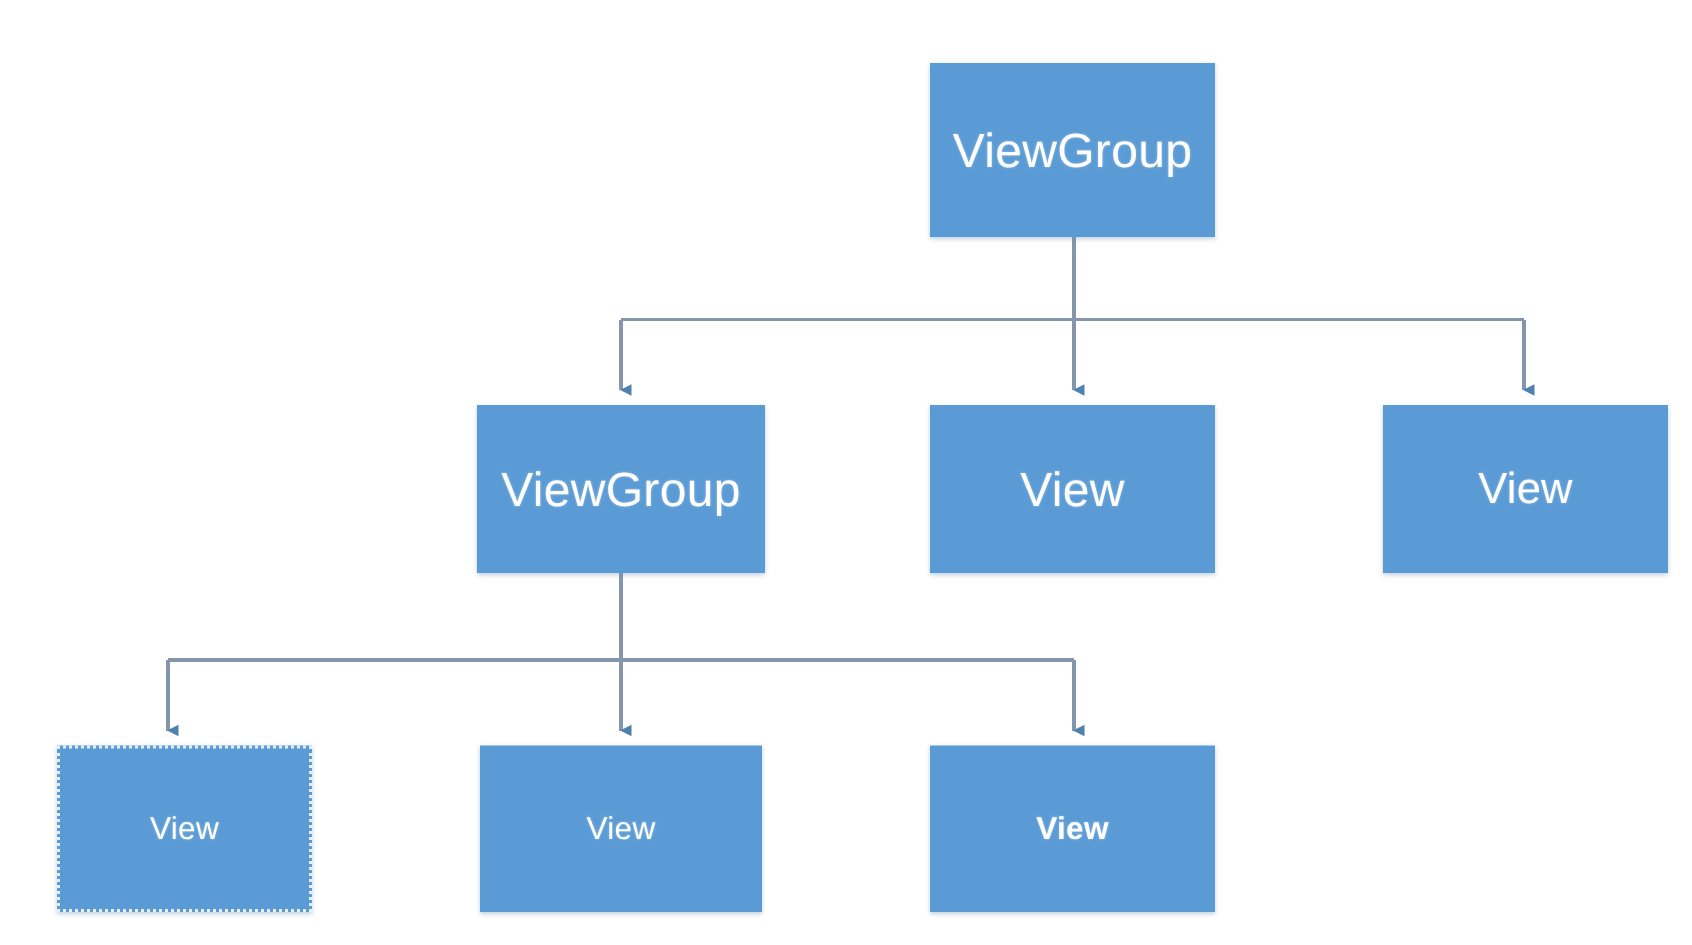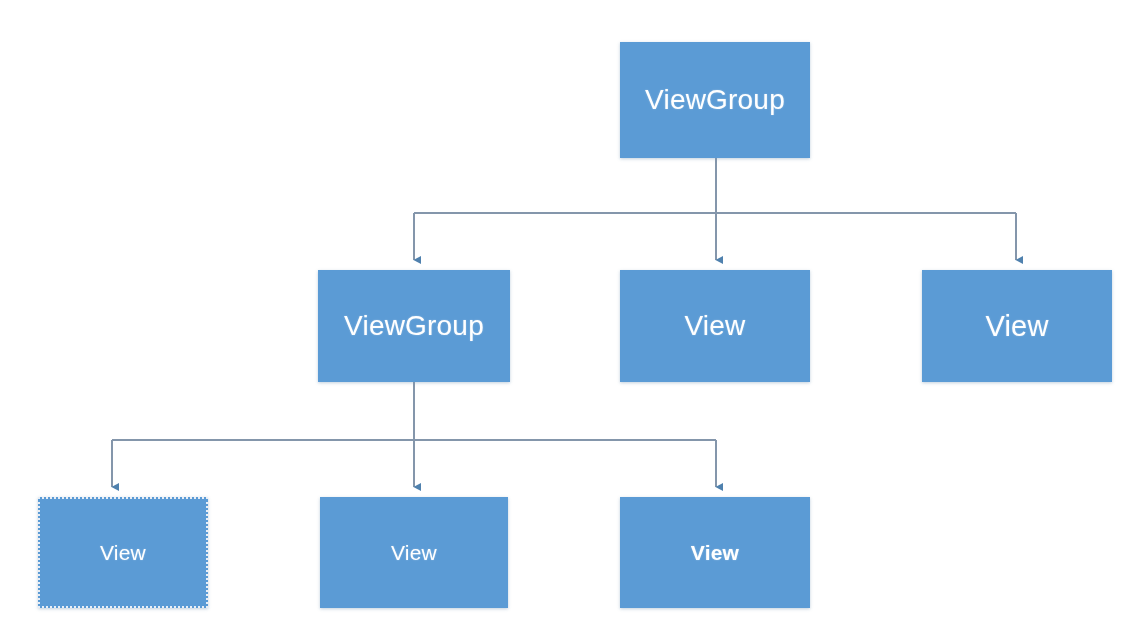--- a/index.html
+++ b/index.html
@@ -41,21 +41,21 @@
   .node .node-label {
     display: block;
     line-height: 1;
     letter-spacing: 0.2px;
     white-space: nowrap;
   }
   .node.selected {
     border: 2px dotted #e8eef6;
   }
   .lbl-sm  { font-size: 21px; font-weight: 400; }
-  .lbl-md  { font-size: 28px; font-weight: 400; }
+  .lbl-md  { font-size: 32px; font-weight: 400; }
   .lbl-lg  { font-size: 29px; font-weight: 400; }
   .lbl-bold{ font-size: 21px; font-weight: 700; }
 </style>
 </head>
 <body>
 
 <div id="canvas">
 
   <svg id="connectors" viewBox="0 0 1128 630" width="1128" height="630" xmlns="http://www.w3.org/2000/svg">
     <defs>

